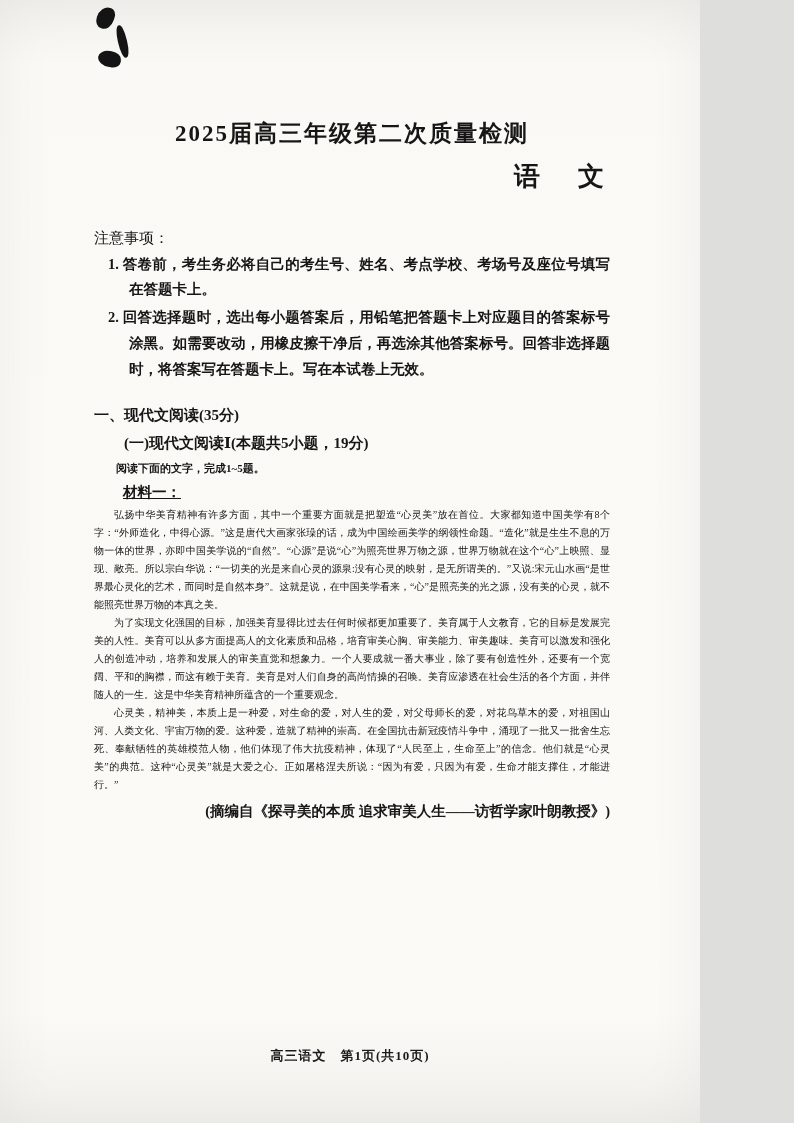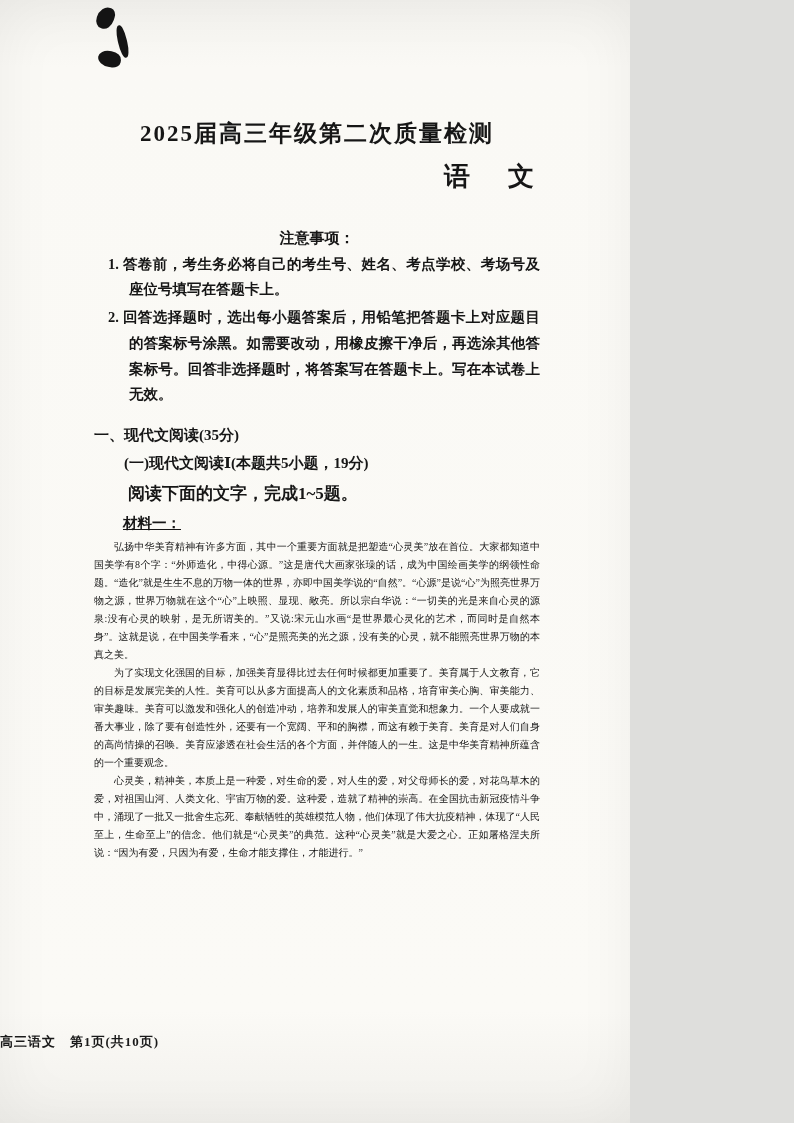--- a/index.html
+++ b/index.html
@@ -3,21 +3,21 @@
 <meta charset="utf-8">
 <style>
   * { margin:0; padding:0; box-sizing:border-box; }
   html, body { width:794px; height:1123px; }
   body {
     font-family:"Liberation Serif","DejaVu Serif",serif;
     background:#dededc;
   }
   .page {
     position:relative;
-    width:630px; height:1123px;
+    width:700px; height:1123px;
     overflow:hidden;
     color:#161616;
     background:linear-gradient(180deg,#f3f2ee 0%,#faf9f5 6%,#fbfaf6 90%,#f1f0ec 100%);
     box-shadow:inset 0 0 60px rgba(0,0,0,0.05);
   }
   .content { padding:118px 90px 0 94px; }
 
   .scan-mark { position:absolute; background:#141414; }
   .scan-mark.m1 { left:97px; top:7px;  width:17px; height:22px; border-radius:62% 38% 55% 45%; transform:rotate(18deg); }
   .scan-mark.m2 { left:118px; top:25px; width:9px;  height:33px; border-radius:45%; transform:rotate(-13deg); }
@@ -30,44 +30,43 @@
     margin-bottom:10px;
   }
   .subject {
     text-align:right;
     font-size:26px; font-weight:700;
     letter-spacing:6px;
     margin-bottom:32px;
   }
 
   .notice-heading {
-    font-size:15px; font-weight:700;
+    font-size:15px; font-weight:400;
     line-height:1.7;
-    text-align:center;
   }
   .notice-items { margin-left:14px; margin-bottom:8px; }
   .notice-item {
     font-size:14.5px; font-weight:600;
     line-height:1.78;
     text-align:justify;
     padding-left:21px; text-indent:-21px;
   }
   .notice-item + .notice-item { margin-top:2px; }
 
   .sec-heading {
     font-size:15px; font-weight:700;
-    line-height:1.85; margin-top:14px;
+    line-height:1.85; margin-top:20px;
   }
   .sec-subheading {
     font-size:15px; font-weight:700;
     line-height:1.85;
     margin-left:2em;
   }
   .sec-instruction {
-    font-size:17px; font-weight:600;
+    font-size:11px; font-weight:600;
     line-height:1.9;
     margin-left:2em;
   }
   .material-label {
     font-size:14.5px; font-weight:600;
     line-height:1.9;
     margin-left:2em;
     text-decoration:underline;
   }
 
@@ -81,22 +80,22 @@
 
   .source-line {
     font-size:14.5px; font-weight:600;
     line-height:1.9;
     text-align:right;
     margin-top:4px;
   }
 
   .footer {
     position:absolute;
-    left:0; right:0; bottom:72px;
-    text-align:left;
+    left:0; right:0; bottom:58px;
+    text-align:center;
     font-size:13px; font-weight:600;
     color:#1a1a1a;
     letter-spacing:1px;
   }
 </style>
 </head>
 <body>
 
 <div class="page">
 
@@ -120,19 +119,20 @@
     <div class="section">
       <div class="sec-heading">一、现代文阅读(35分)</div>
       <div class="sec-subheading">(一)现代文阅读Ⅰ(本题共5小题，19分)</div>
       <div class="sec-instruction">阅读下面的文字，完成1~5题。</div>
       <div class="material-label">材料一：</div>
 
       <div class="body-para">弘扬中华美育精神有许多方面，其中一个重要方面就是把塑造“心灵美”放在首位。大家都知道中国美学有8个字：“外师造化，中得心源。”这是唐代大画家张璪的话，成为中国绘画美学的纲领性命题。“造化”就是生生不息的万物一体的世界，亦即中国美学说的“自然”。“心源”是说“心”为照亮世界万物之源，世界万物就在这个“心”上映照、显现、敞亮。所以宗白华说：“一切美的光是来自心灵的源泉:没有心灵的映射，是无所谓美的。”又说:宋元山水画“是世界最心灵化的艺术，而同时是自然本身”。这就是说，在中国美学看来，“心”是照亮美的光之源，没有美的心灵，就不能照亮世界万物的本真之美。</div>
       <div class="body-para">为了实现文化强国的目标，加强美育显得比过去任何时候都更加重要了。美育属于人文教育，它的目标是发展完美的人性。美育可以从多方面提高人的文化素质和品格，培育审美心胸、审美能力、审美趣味。美育可以激发和强化人的创造冲动，培养和发展人的审美直觉和想象力。一个人要成就一番大事业，除了要有创造性外，还要有一个宽阔、平和的胸襟，而这有赖于美育。美育是对人们自身的高尚情操的召唤。美育应渗透在社会生活的各个方面，并伴随人的一生。这是中华美育精神所蕴含的一个重要观念。</div>
       <div class="body-para">心灵美，精神美，本质上是一种爱，对生命的爱，对人生的爱，对父母师长的爱，对花鸟草木的爱，对祖国山河、人类文化、宇宙万物的爱。这种爱，造就了精神的崇高。在全国抗击新冠疫情斗争中，涌现了一批又一批舍生忘死、奉献牺牲的英雄模范人物，他们体现了伟大抗疫精神，体现了“人民至上，生命至上”的信念。他们就是“心灵美”的典范。这种“心灵美”就是大爱之心。正如屠格涅夫所说：“因为有爱，只因为有爱，生命才能支撑住，才能进行。”</div>
 
+      <div class="source-line">(摘编自《探寻美的本质 追求审美人生——访哲学家叶朗教授》)</div>
     </div>
 
   </div>
 
   <div class="footer">高三语文　第1页(共10页)</div>
 
 </div>
 
 </body></html>

